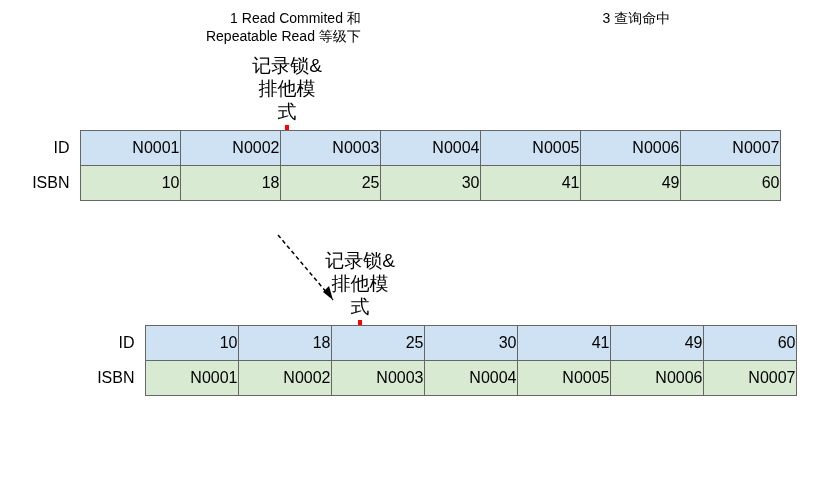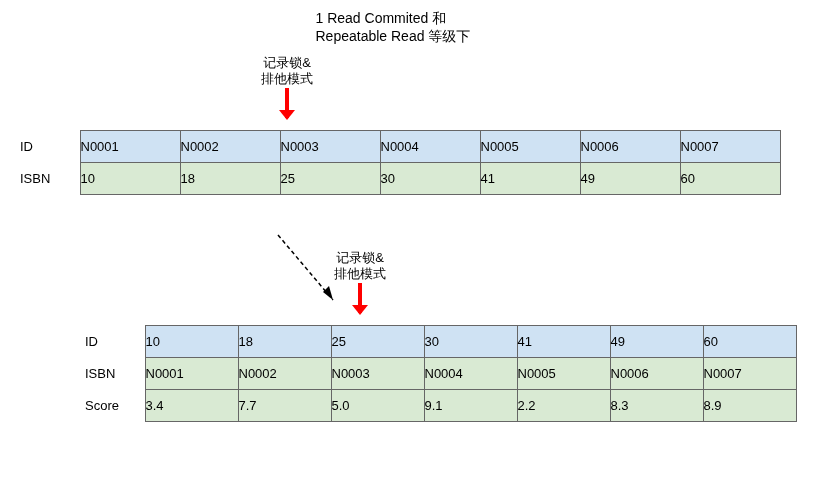--- a/index.html
+++ b/index.html
@@ -1,41 +1,42 @@
 <!DOCTYPE html>
 <html><head>
 <meta charset="utf-8">
 <style>
   * { box-sizing: border-box; margin: 0; padding: 0; }
   body { font-family: Arial, sans-serif; font-size: 14px; background: #fff; width: 831px; height: 500px; position: relative; }
   .headers { display: flex; justify-content: space-around; padding: 10px 40px 0 40px; }
-  .header-item { text-align: left; max-width: 220px; font-size: 14px; }
+  .header-item { text-align: right; max-width: 220px; font-size: 14px; }
   .header-item:first-child { max-width: 200px; }
-  .anno { text-align: center; font-size: 13px; line-height: 1.2; }
+  .anno { text-align: center; font-size: 19px; line-height: 1.2; }
   .anno1 { position: absolute; left: 252px; top: 55px; width: 70px; }
   .anno2 { position: absolute; left: 325px; top: 250px; width: 70px; }
   .arrow-down { width: 4px; height: 30px; background: red; position: relative; margin: 2px auto 0; }
   .arrow-down::after { content: ""; position: absolute; bottom: -2px; left: -6px; width: 0; height: 0; border-left: 8px solid transparent; border-right: 8px solid transparent; border-top: 10px solid red; }
   .dashed-arrow { position: absolute; left: 273px; top: 230px; width: 80px; height: 80px; }
   .dashed-arrow svg { width: 100%; height: 100%; }
   .table { border-collapse: collapse; position: absolute; }
-  .table td, .table th { border: 1px solid #666; text-align: left; padding: 8px 0; font-weight: normal; font-size: 13px; }
+  .table td, .table th { border: 1px solid #666; text-align: right; padding: 8px 0; font-weight: normal; font-size: 16px; }
   .row-header { width: 60px; border: none !important; background: #fff; text-align: right; padding-right: 10px !important; }
   .id-row td:not(.row-header) { background: #cfe2f3; }
   .data-row td:not(.row-header) { background: #d9ead3; }
   .table1 { left: 20px; top: 130px; }
   .table1 td:not(.row-header) { width: 100px; }
   .table2 { left: 85px; top: 325px; }
   .table2 td:not(.row-header) { width: 93px; }
 </style>
 </head>
 <body>
 
 <div class="headers">
   <div class="header-item">1 Read Commited 和 Repeatable Read 等级下</div>
+  <div class="header-item">3 查询命中</div>
 </div>
 
 <div class="anno anno1">
   <div>记录锁&amp;</div>
   <div>排他模式</div>
   <div class="arrow-down"></div>
 </div>
 
 <table class="table table1">
   <tbody>
@@ -90,24 +91,14 @@
   <tr class="data-row">
     <td class="row-header">ISBN</td>
     <td>N0001</td>
     <td>N0002</td>
     <td>N0003</td>
     <td>N0004</td>
     <td>N0005</td>
     <td>N0006</td>
     <td>N0007</td>
   </tr>
-  <tr class="data-row">
-    <td class="row-header">Score</td>
-    <td>3.4</td>
-    <td>7.7</td>
-    <td>5.0</td>
-    <td>9.1</td>
-    <td>2.2</td>
-    <td>8.3</td>
-    <td>8.9</td>
-  </tr>
 </tbody>
   </table>
 
 </body></html>

